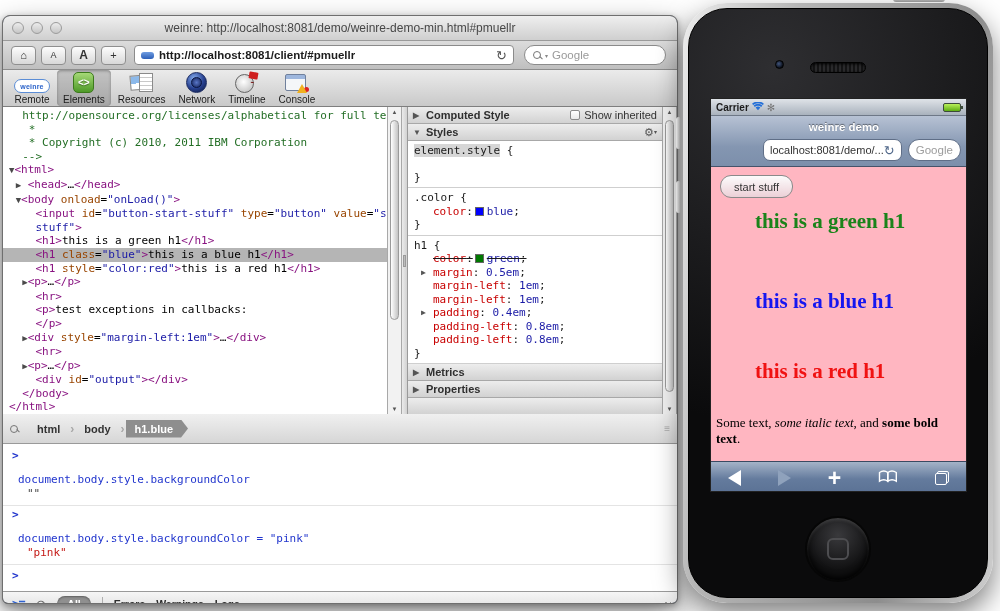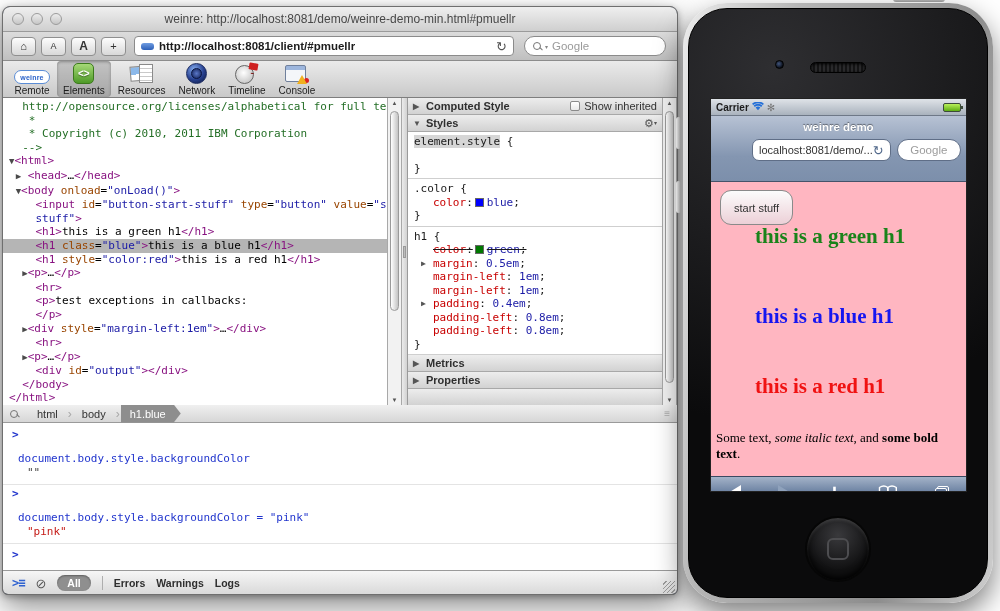--- a/index.html
+++ b/index.html
@@ -1,20 +1,20 @@
 <!DOCTYPE html>
 <html><head>
 <meta charset="utf-8">
 <style>
   * { box-sizing: border-box; margin: 0; padding: 0; }
   body { width:1000px; height:611px; background:#fff; font-family:"Liberation Sans",sans-serif; overflow:hidden; }
   .stage { position:relative; width:1000px; height:611px; }
 
   
-  .window { position:absolute; left:2px; top:6px; width:676px; height:589px;
+  .window { position:absolute; left:2px; top:15px; width:676px; height:589px;
     border:1px solid #6f6f6f; border-radius:8px 8px 6px 6px; background:#0f172a;
     box-shadow:0 12px 30px rgba(0,0,0,.45), 0 2px 6px rgba(0,0,0,.3); overflow:hidden; }
   .titlebar { height:25px; background:linear-gradient(#efefef,#cfcfcf); border-bottom:1px solid #9a9a9a; position:relative; }
   .traffic { position:absolute; left:9px; top:6px; display:flex; gap:7px; }
   .traffic span { width:12px; height:12px; border-radius:50%; background:linear-gradient(#ececec,#c6c6c6); border:1px solid #9b9b9b; }
   .title { text-align:center; font-size:12px; line-height:24px; color:#474747; white-space:nowrap; }
 
   .browser-toolbar { height:29px; background:linear-gradient(#dcdcdc,#bfbfbf); border-bottom:1px solid #8d8d8d; display:flex; align-items:center; padding:0 8px; }
   .tb-btn { height:19px; min-width:25px; margin-right:5px; border:1px solid #8f8f8f; border-radius:4px;
     background:linear-gradient(#fdfdfd,#d8d8d8); font-size:11px; color:#333; display:flex; align-items:center; justify-content:center; }
@@ -93,22 +93,22 @@
   .prop { padding-left:19px; position:relative; }
   .prop .pname { color:#c80000; } .prop .pval { color:#1a1aa6; } .prop .ppunct { color:#1a1a1a; }
   .prop.struck { text-decoration:line-through; }
   .prop .parrow { position:absolute; left:7px; top:0; color:#555; font-size:8px; }
   .swatch { display:inline-block; width:9px; height:9px; border:1px solid #666; margin:0 3px -1px 2px; }
   .matched-header { height:15px; flex:none; background:linear-gradient(#efefef,#dedede); border-bottom:1px solid #b8b8b8;
     font-size:10px; color:#666; padding:0 6px; line-height:14px; }
   .bottom-secs { margin-top:auto; }
 
   
-  .crumbbar { height:18px; background:linear-gradient(#f0f0f0,#d6d6d6); border-bottom:1px solid #9a9a9a;
-    display:flex; align-items:center; padding:0 7px; font-size:11px; }
+  .crumbbar { height:30px; background:linear-gradient(#f0f0f0,#d6d6d6); border-bottom:1px solid #9a9a9a;
+    display:flex; align-items:center; padding:0 7px; font-size:11px;font-weight:bold; }
   .crumbbar .mag { margin-right:10px; }
   .crumb { padding:0 9px; line-height:18px; color:#333; }
   .crumb.selcrumb { background:#8e8e8e; color:#fff;
     clip-path:polygon(0 0, calc(100% - 7px) 0, 100% 50%, calc(100% - 7px) 100%, 0 100%); padding-right:15px; }
   .chev { color:#a8a8a8; font-size:12px; margin:0 1px; }
   .crumb-grip { margin-left:auto; color:#aaa; font-size:10px; }
 
   
   .console { height:147px; background:#fff; font:11px/14px "DejaVu Sans Mono",monospace; padding-top:3px; overflow:hidden; }
   .c-entry { border-bottom:1px solid #e4e4e4; padding:2px 0 4px; }
@@ -146,32 +146,32 @@
 
   .p-status { height:17px; background:linear-gradient(#dfe3e8,#a9b2bd); border-bottom:1px solid #6e7887;
     display:flex; align-items:center; padding:0 5px; font-size:10px; font-weight:bold; color:#1c1c1c; position:relative; }
   .p-time { position:absolute; left:0; right:0; text-align:center; }
   .wifi { margin:0 3px; }
   .spinner { color:#777; font-size:10px; font-weight:normal; }
   .battery { margin-left:auto; width:18px; height:9px; border:1px solid #3c4a3a; border-radius:2px;
     background:linear-gradient(#b9f05a,#5fae14); position:relative; }
   .battery::after { content:""; position:absolute; right:-3px; top:2px; width:2px; height:3px; background:#3c4a3a; }
 
-  .p-chrome { height:66px; background:linear-gradient(#b7c2d4,#8496b1 62%,#7c8fab); border-bottom:1px solid #45536a; }
+  .p-chrome { height:51px; background:linear-gradient(#b7c2d4,#8496b1 62%,#7c8fab); border-bottom:1px solid #45536a;padding-left:11px; }
   .p-title { height:20px; text-align:center; font-size:11.5px; font-weight:bold; color:#fff;
     text-shadow:0 -1px 1px rgba(0,0,0,.5); line-height:23px; }
   .p-urlrow { display:flex; padding:3px 5px 0; gap:6px;margin-left:36px; }
   .p-url { flex:1.55; height:22px; background:#fff; border:1px solid #5f6e87; border-radius:7px;
     display:flex; align-items:center; padding:0 6px; font-size:11px; color:#333; }
   .p-url .reload { color:#51688a; font-size:13px; }
   .p-google { flex:1; height:22px; background:#fff; border:1px solid #5f6e87; border-radius:11px;
     display:flex; align-items:center; justify-content:center; color:#9c9c9c; font-size:11.5px; }
 
   .p-content { height:294px; background:#ffb6c1; position:relative; }
-  .p-start { position:absolute; left:9px; top:8px; height:35px; padding:0 13px; border-radius:11px;
+  .p-start { position:absolute; left:9px; top:8px; height:23px; padding:0 13px; border-radius:11px;
     border:1px solid #8a8a8a; background:linear-gradient(#fcfcfc,#ecd0d7); font-size:11px; color:#333;
     font-family:"Liberation Sans",sans-serif; }
   .p-h1 { position:absolute; left:44px; font-family:"Liberation Serif",serif; font-weight:bold; font-size:21px; line-height:25px; }
   .p-h1:nth-child(1) { top:42px; width:165px; }
   .p-h1:nth-child(2) { top:122px; }
   .p-h1:nth-child(3) { top:192px; }
   .p-para { position:absolute; left:5px; right:3px; top:248px; font-family:"Liberation Serif",serif; font-size:13px; line-height:16px; color:#000; }
 
   .p-toolbar { height:32px; background:linear-gradient(#a4b3c8,#647b9d 55%,#5b7295); border-top:1px solid #3a4a62;
     display:flex; align-items:center; justify-content:space-between; padding:0 17px; }

